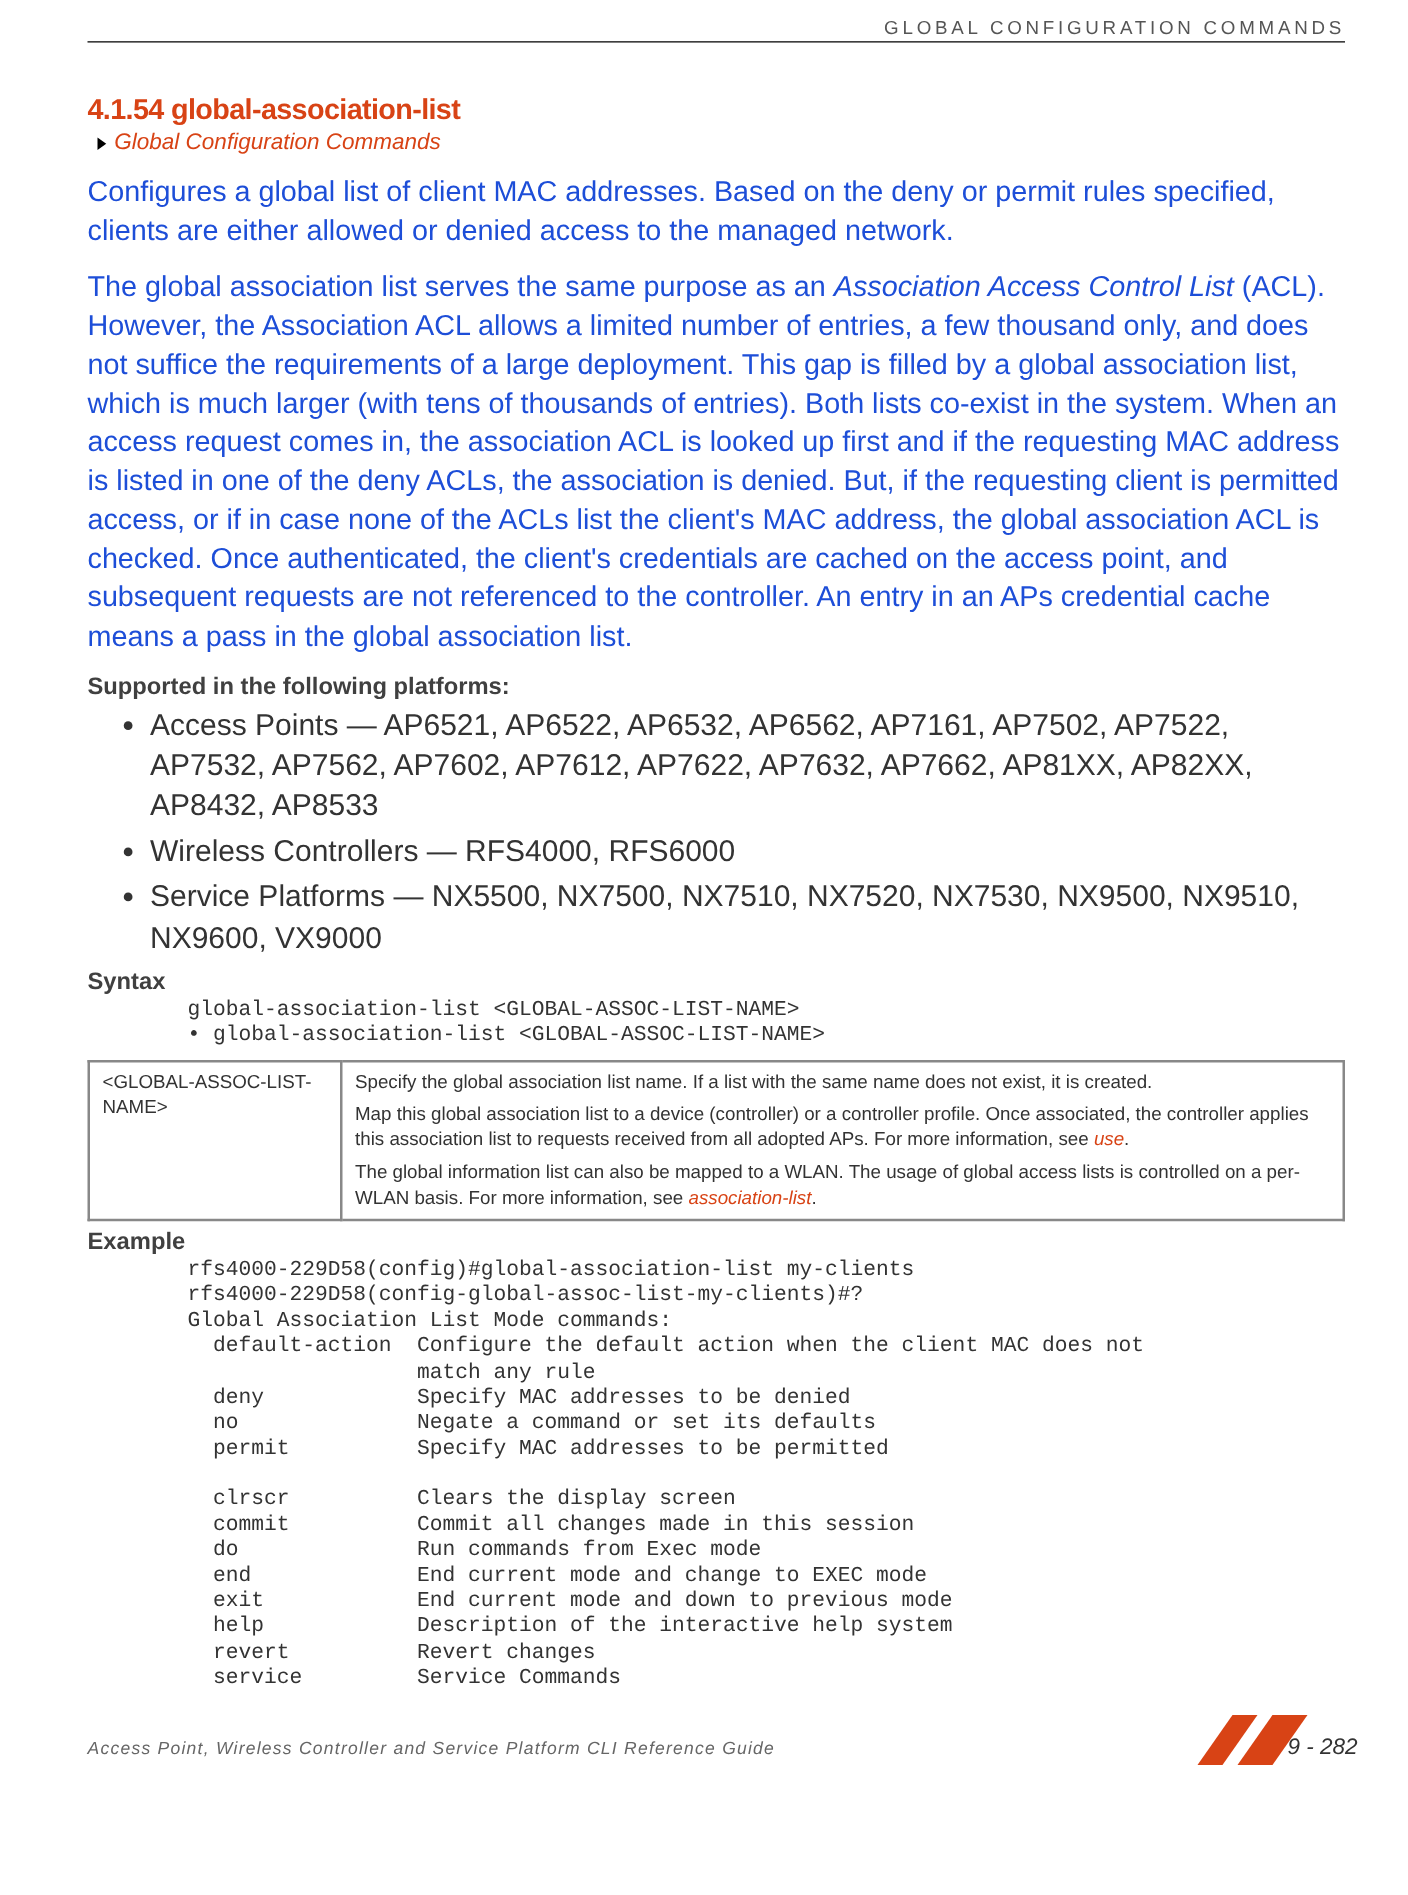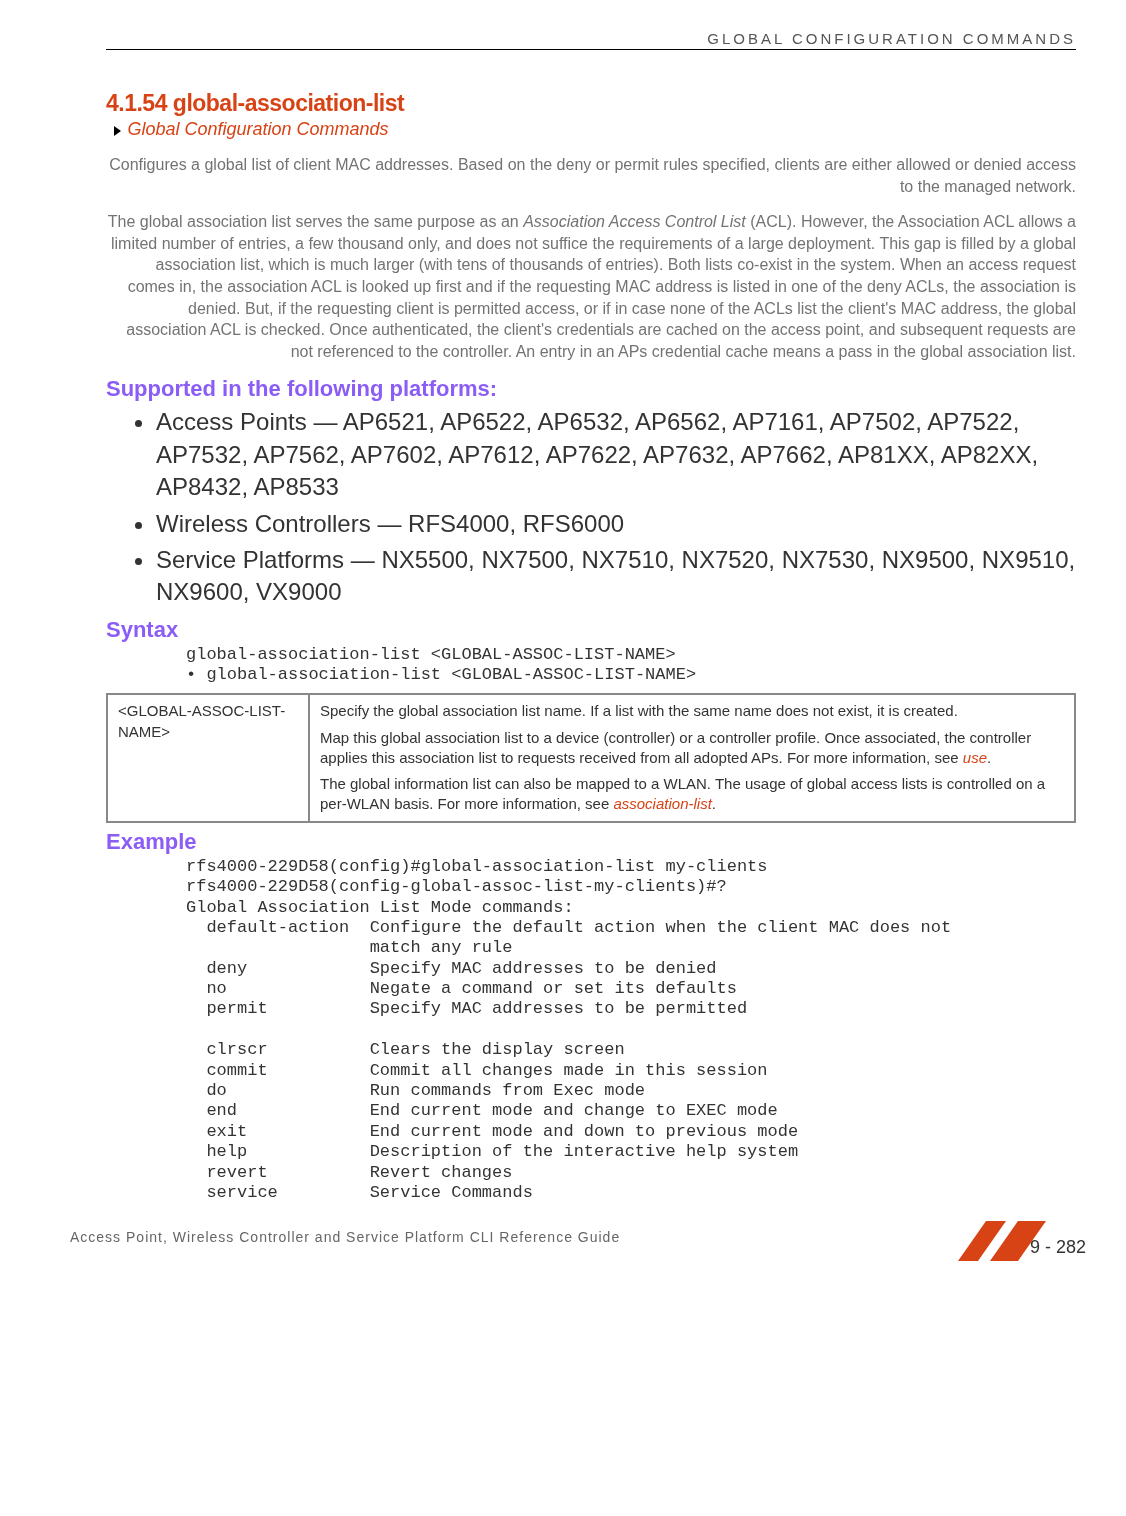--- a/index.html
+++ b/index.html
@@ -4,24 +4,23 @@
   <style>
     body {
       margin: 0;
       padding: 0;
       font-family: Arial, Helvetica, sans-serif;
       color: #333;
       width: 1126px;
       background: #fff;
     }
     .page {
-      padding: 30px 50px 20px 70px;
+      padding: 14px 50px 20px 70px;
       box-sizing: border-box;
       position: relative;
-      margin-left: 36px;
     }
     .header-section {
       text-align: right;
       font-size: 15px;
       color: #555;
       letter-spacing: 3px;
       font-family: 'Arial Narrow', Arial, sans-serif;
       font-weight: 300;
       border-bottom: 1px solid #000;
       padding-bottom: 2px;
@@ -47,33 +46,32 @@
       border-left: 7px solid #000;
       vertical-align: middle;
       margin-right: 2px;
     }
     .breadcrumb-link {
       color: #d84315;
       font-style: italic;
       font-size: 18px;
     }
     .body-text {
-      font-size: 16px;
+      font-size: 23px;
       line-height: 1.35;
-      color: #737373;
+      color: #1d4ed8;
       margin-bottom: 14px;
-      text-align: right;
     }
     .italic {
       font-style: italic;
     }
     .subhead {
       font-weight: bold;
-      font-size: 22px;
-      color: #8b5cf6;
+      font-size: 19px;
+      color: #404040;
       margin-top: 6px;
       margin-bottom: 2px;
     }
     .bullet-list {
       margin: 4px 0 8px 0;
       padding-left: 50px;
     }
     .bullet-list li {
       font-size: 24px;
       line-height: 1.35;
@@ -115,23 +113,24 @@
       width: 180груп180px;
       width: 180px;
     }
     .link-inline {
       color: #d84315;
       font-style: italic;
     }
     .footer {
       display: flex;
       justify-content: space-between;
-      align-items: flex-start;
+      align-items: center;
       padding: 6px 40px 12px 70px;
       font-size: 14px;
+      font-style: italic;
     }
     .footer-left {
       color: #666;
       letter-spacing: 1px;
       font-family: 'Arial Narrow', Arial, sans-serif;
       font-weight: 300;
     }
     .footer-right {
       display: flex;
       align-items: center;

